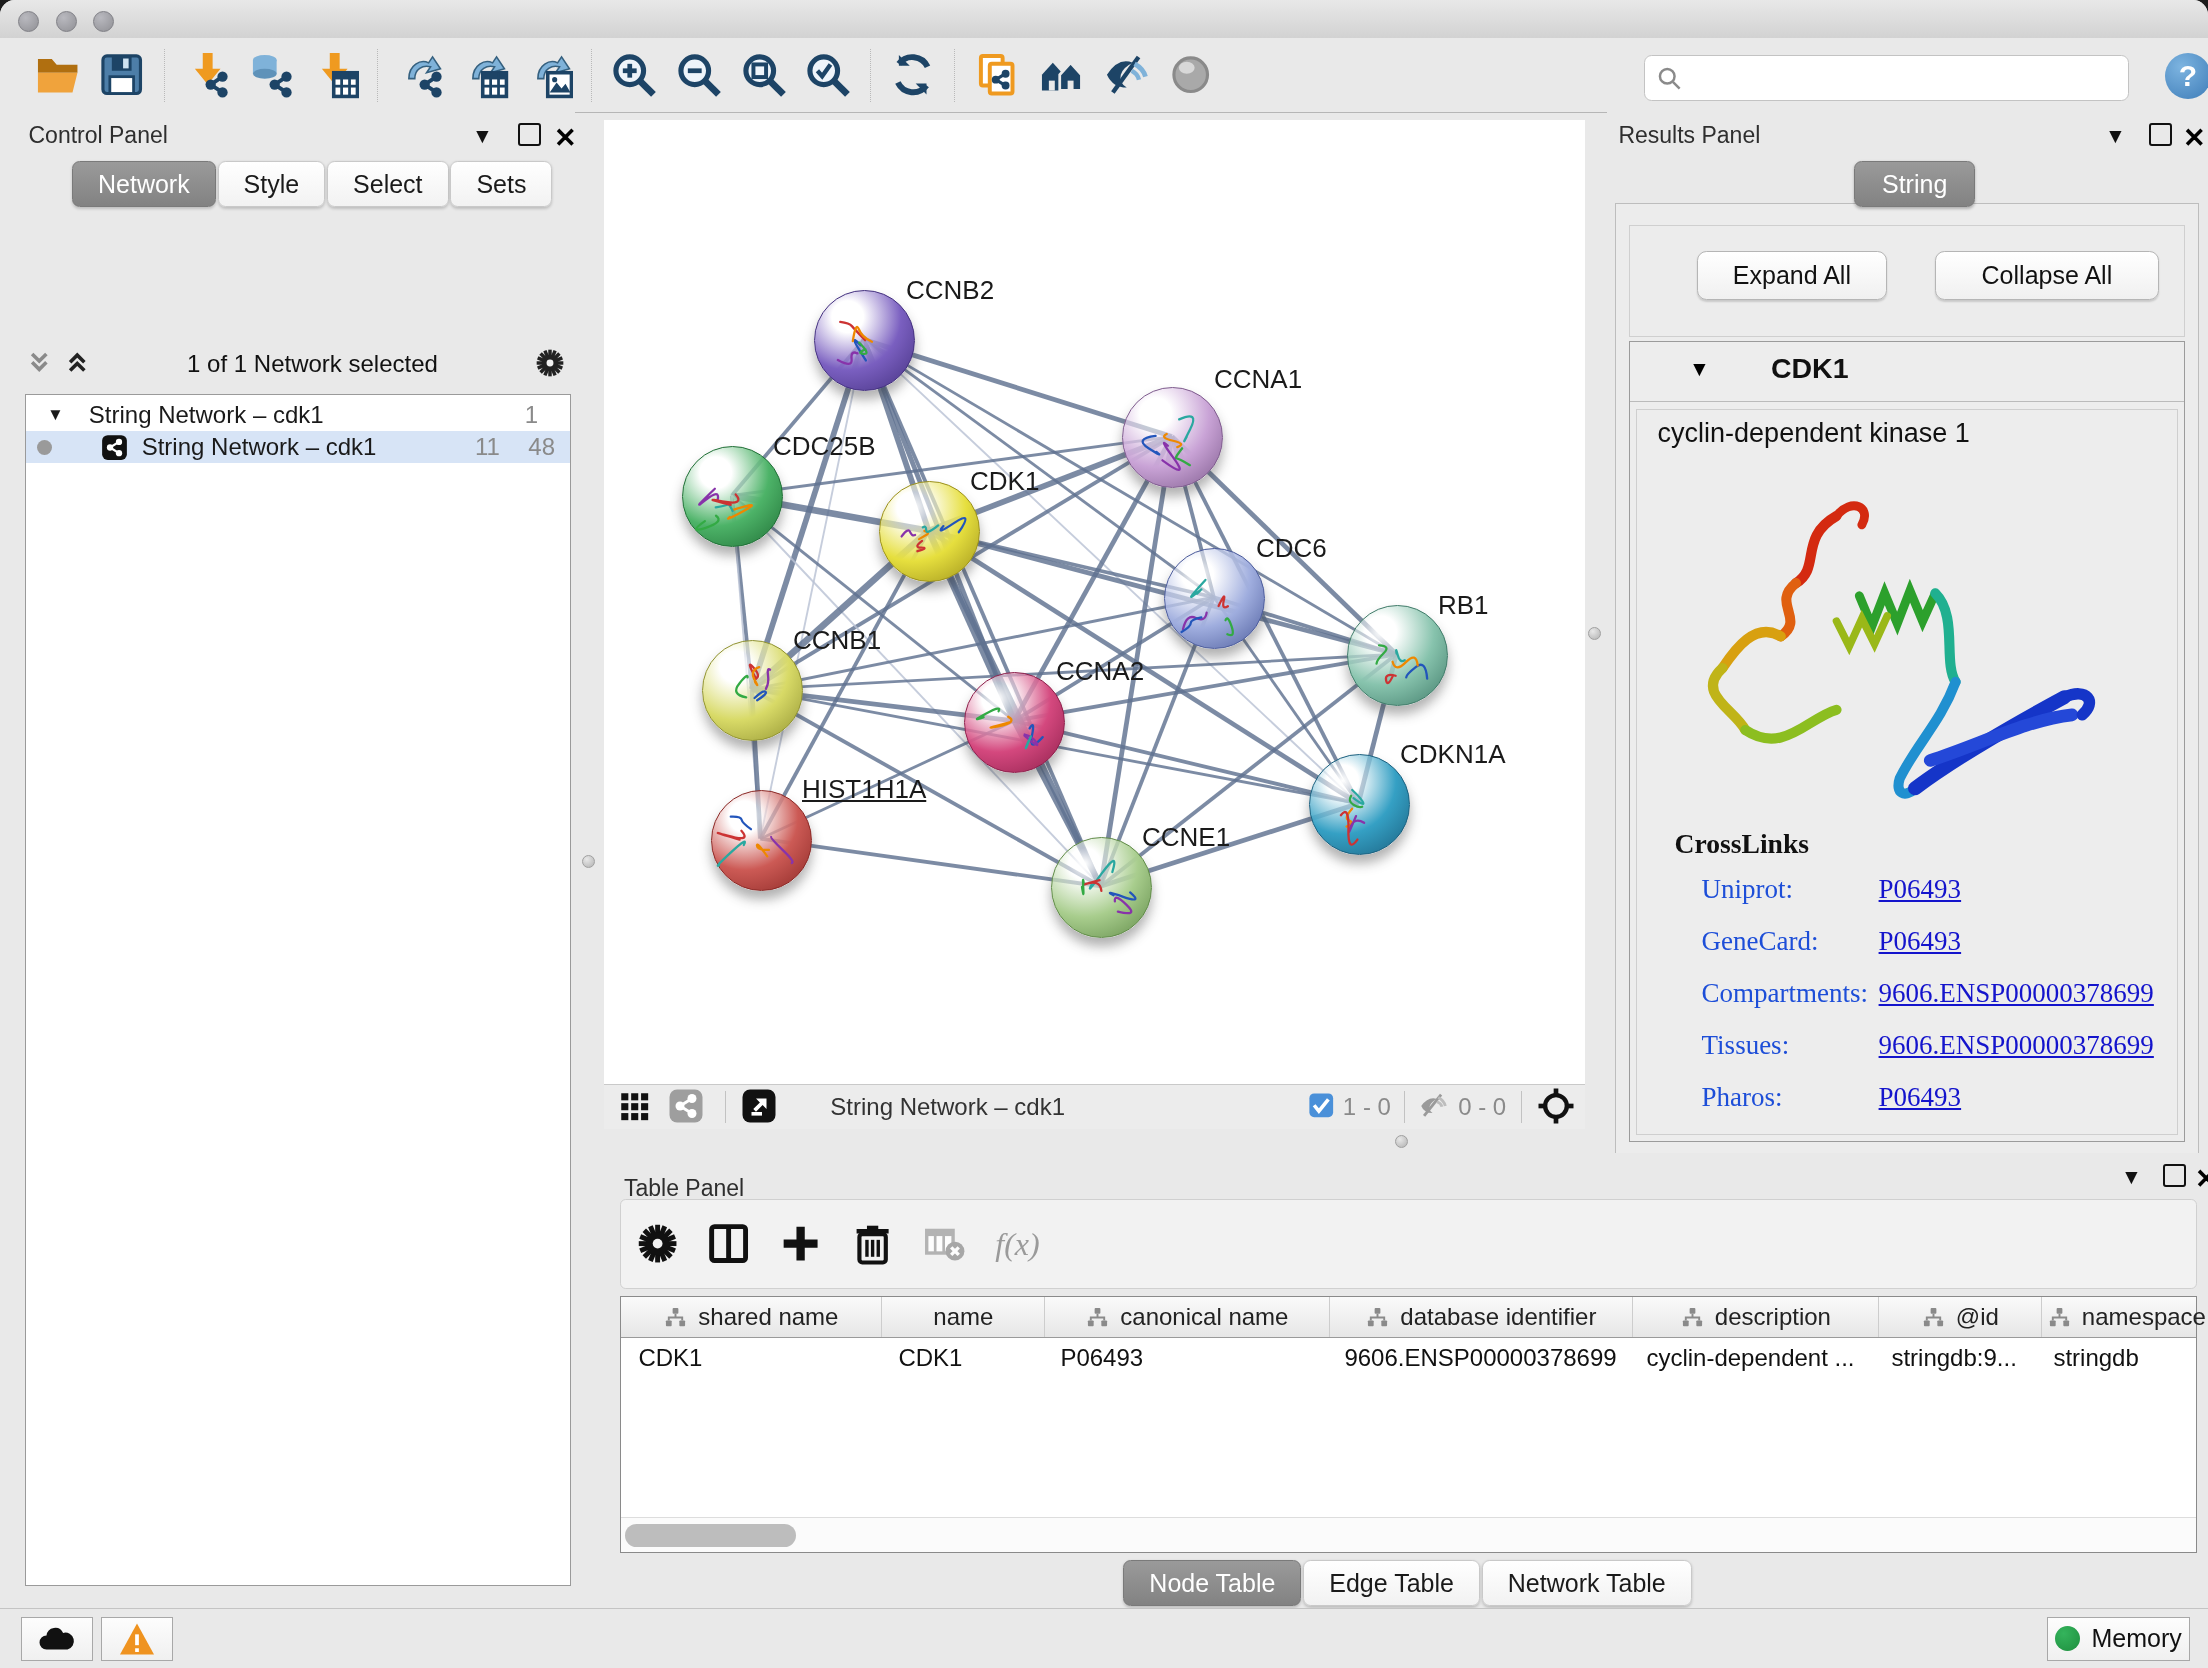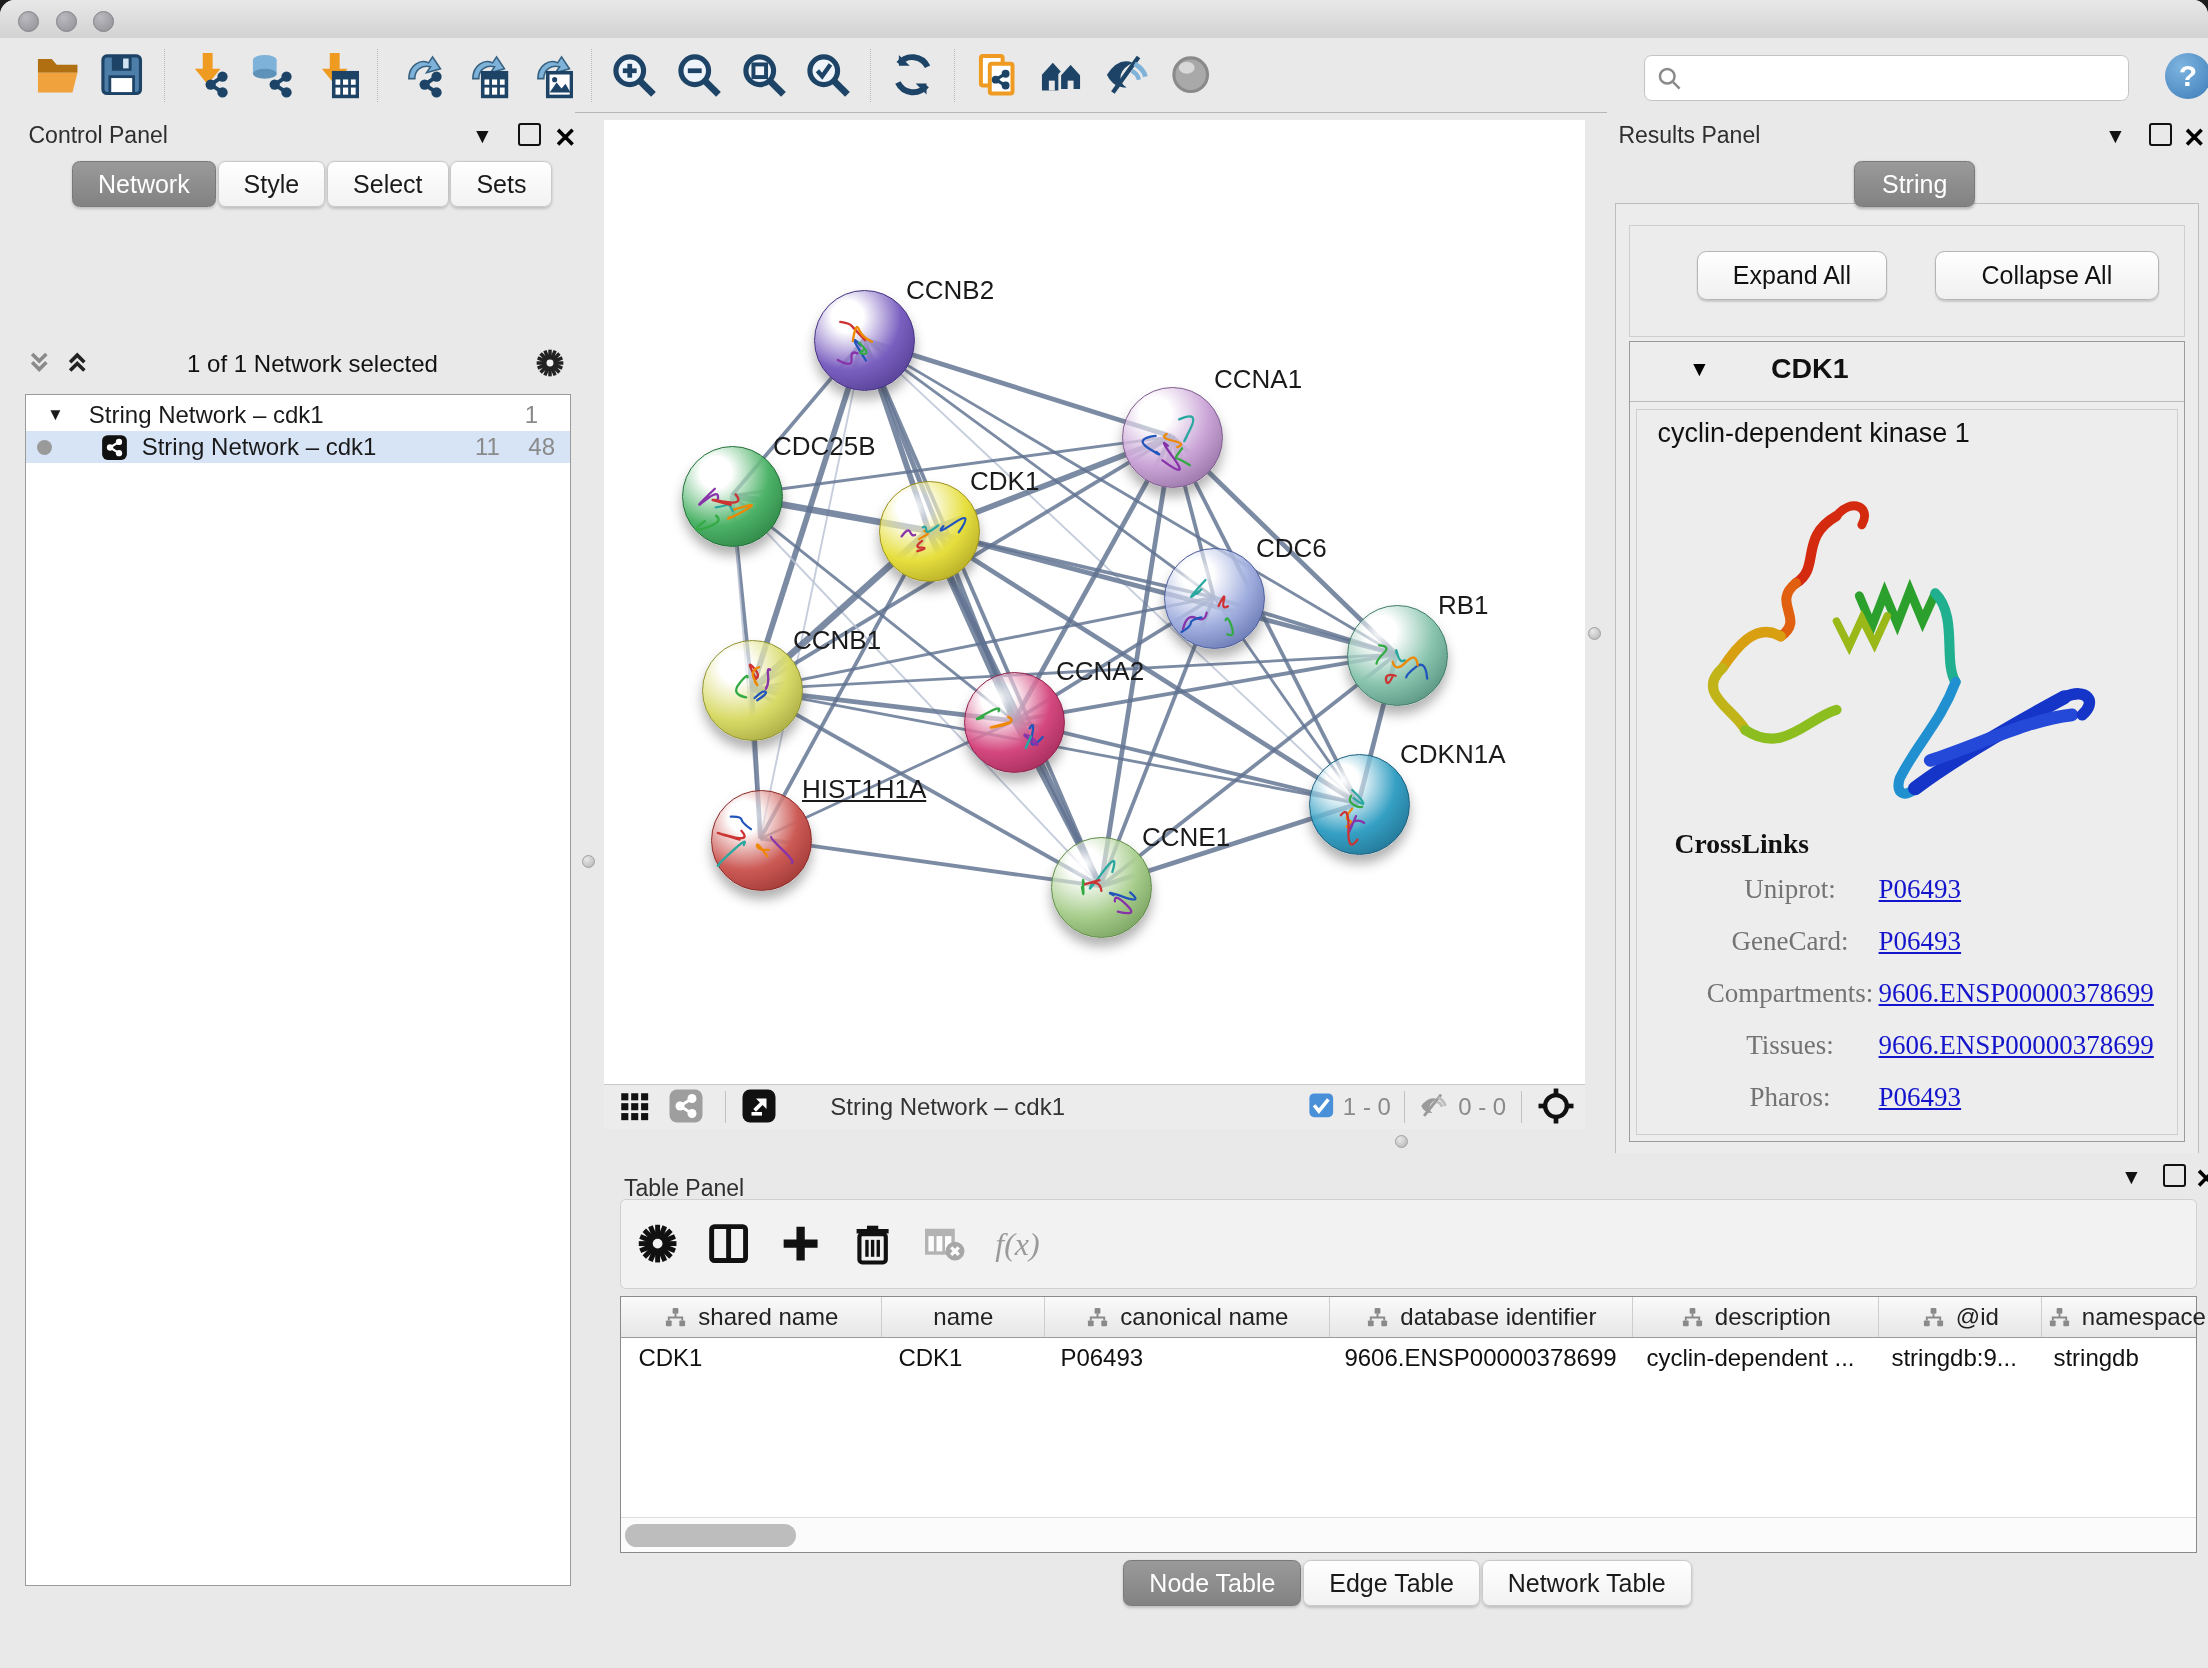--- a/index.html
+++ b/index.html
@@ -57,21 +57,21 @@
     background:linear-gradient(#9a9a9a,#828282);color:#fff;border:1px solid #7a7a7a;border-radius:7.6px;
     box-shadow:0 1.9px 2.9px rgba(0,0,0,.25);cursor:pointer;z-index:3;}
   .rgroup{position:absolute;left:7.6px;right:8.6px;top:91px;bottom:0;background:#ececec;border:1px solid #bdbdbd;}
   .rbtnbox{position:absolute;left:13.3px;right:13.3px;top:21px;height:110px;border:1px solid #cfcfcf;}
   .rbtn{position:absolute;top:25px;height:49px;background:linear-gradient(#ffffff,#f0f0f0);
     border:1px solid #b5b5b5;border-radius:9.5px;font-size:25px;color:#111;cursor:pointer;
     box-shadow:0 1.9px 1.9px rgba(0,0,0,.15);}
   .rcontent{position:absolute;left:13.3px;right:13.3px;top:137px;bottom:15px;background:#ededed;border:1px solid #9b9b9b;}
   .rhdr{position:absolute;left:0;right:0;top:0;height:59px;border-bottom:1px solid #bbb;}
   .rinner{position:absolute;left:5.7px;right:5.7px;top:67px;bottom:5.7px;border:1px solid #cfcfcf;background:#ededed;overflow:hidden;}
-  .xl-label{font-family:"Liberation Serif",serif;font-size:27px;color:#737373;text-align:center;}
+  .xl-label{font-family:"Liberation Serif",serif;font-size:27px;color:#1d4ed8;}
   .xl-link{font-family:"Liberation Serif",serif;font-size:27px;color:#1414cc;text-decoration:underline;cursor:pointer;}
   
   .tpanel{position:absolute;left:609px;top:1153px;right:0;height:457px;background:#e9e9e9;}
   .ttoolbar{position:absolute;left:11.4px;right:11.4px;top:46px;height:88px;background:#f2f2f2;
     border:1px solid #d0d0d0;border-radius:5.7px;display:flex;align-items:center;}
   .tt-btn{width:49px;height:49px;border:none;background:transparent;margin:0 11.4px;padding:1.9px;cursor:pointer;}
   .tt-btn svg{width:100%;height:100%;}
   .dtable{position:absolute;left:11.4px;right:11.4px;top:143px;height:255px;background:#fff;border:1.9px solid #8a8a8a;}
   .thead{position:absolute;left:0;right:0;top:0;height:40px;background:linear-gradient(#fafafa,#e6e6e6);
     border-bottom:1.9px solid #9a9a9a;display:flex;}
@@ -744,14 +744,32 @@
           <div class="hthumb"></div>
         </div>
     </div>
     <div class="btabs" id="btabs">
         <div class="tab active">Node Table</div>
         <div class="tab">Edge Table</div>
         <div class="tab">Network Table</div>
       </div>
   </div>
 
+  <div class="statusbar">
+    <button class="st-btn" style="left:21px;width:72px">
+      <svg width="42" height="32" viewBox="0 0 24 18">
+          <path d="M6 15 a4 4 0 0 1 0-8 a5 5 0 0 1 9.5-1.5 A4.5 4.5 0 0 1 18 15 Z" fill="#111"></path>
+        </svg>
+    </button>
+    <button class="st-btn" style="left:101px;width:72px">
+      <svg width="38" height="34" viewBox="0 0 24 22">
+          <path d="M12 1 L23 21 H1 Z" fill="#ef9320"></path>
+          <rect x="10.8" y="8" width="2.4" height="7" fill="#fff"></rect>
+          <rect x="10.8" y="17" width="2.4" height="2.4" fill="#fff"></rect>
+        </svg>
+    </button>
+    <button class="st-btn" style="left:2047px;width:143px">
+      <span class="memdot"></span>
+      <span class="memtxt">Memory</span>
+    </button>
+  </div>
 </div>
 
 
 </body></html>

